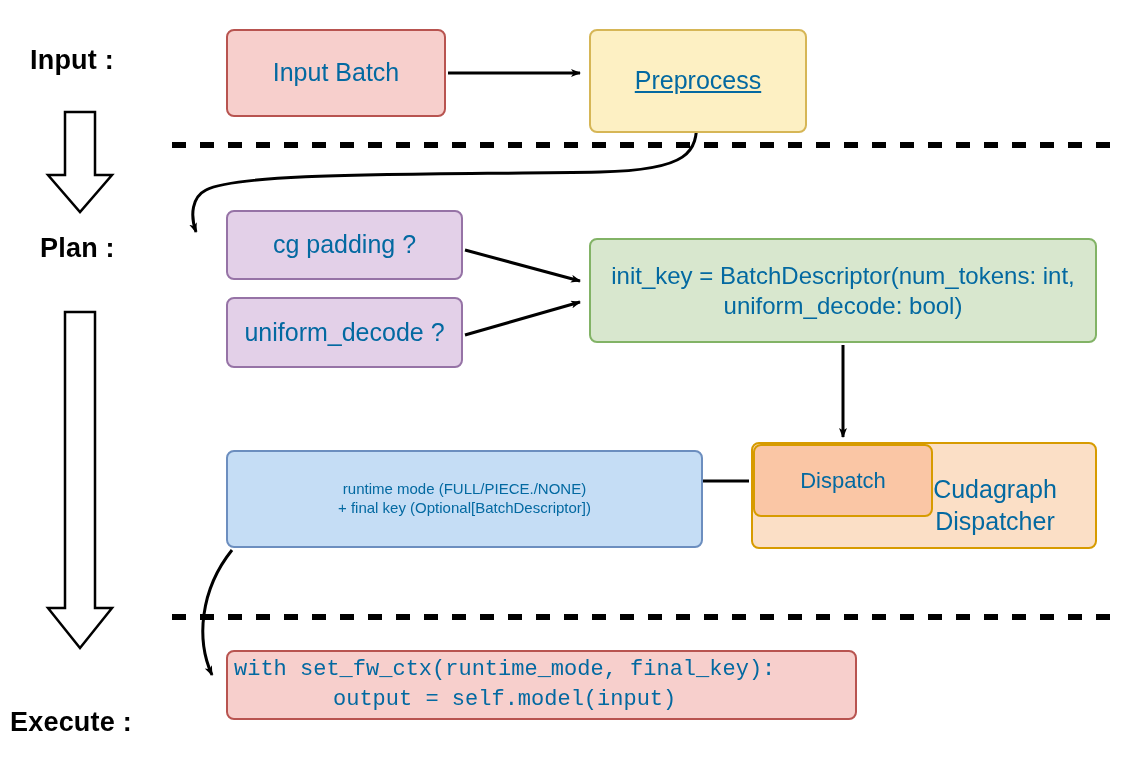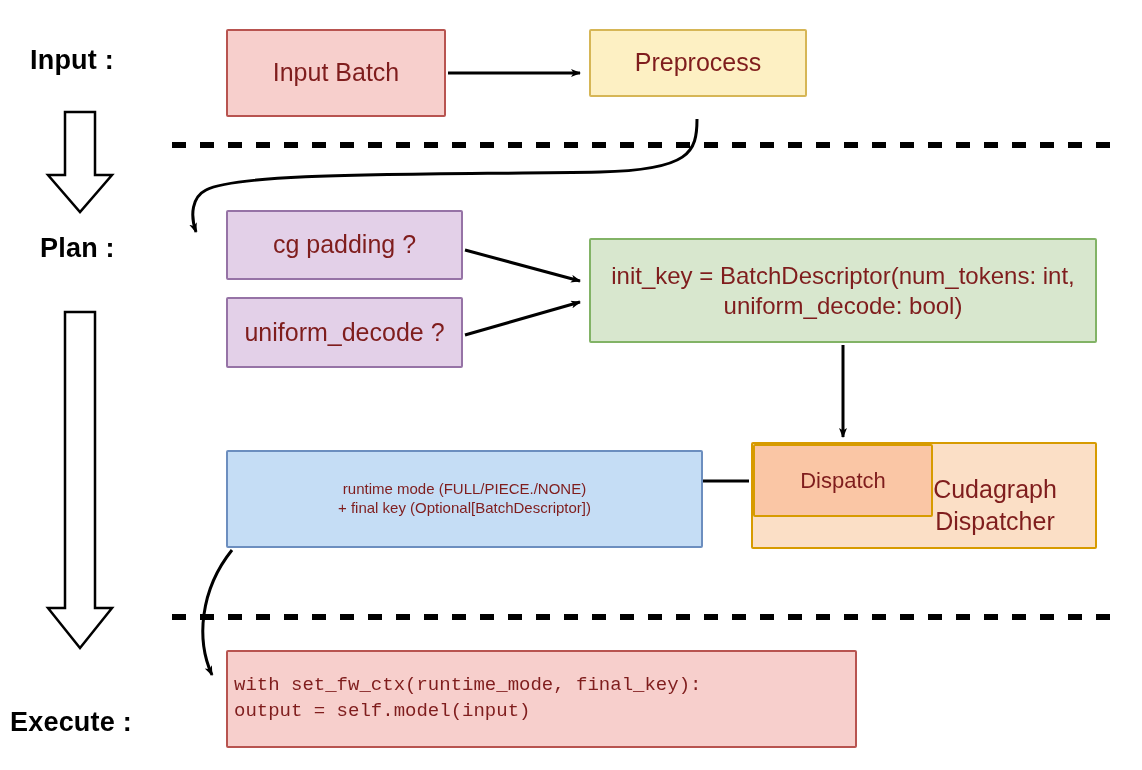--- a/index.html
+++ b/index.html
@@ -25,44 +25,44 @@
     height: 770px;
     pointer-events: none;
   }
   .node {
     position: absolute;
     box-sizing: border-box;
     display: flex;
     align-items: center;
     justify-content: center;
     text-align: center;
-    border-radius: 2px;
+    border-radius: 8px;
     border-width: 2px;
     border-style: solid;
     line-height: 1.25;
     white-space: pre-line;
-    color: #7f1d1d;
+    color: #0369a1;
   }
   .stage-label {
     position: absolute;
     font-weight: bold;
     font-size: 27px;
     color: #000000;
     letter-spacing: 0.2px;
     white-space: nowrap;
   }
 
   
   .n-input-batch {
     left: 226px; top: 29px; width: 220px; height: 88px;
     background: #f7cfcc; border-color: #b85450; font-size: 25px;
   }
   .n-preprocess {
-    left: 589px; top: 29px; width: 218px; height: 68px;
-    background: #fdf0c3; border-color: #d6b656; font-size: 25px;
+    left: 589px; top: 29px; width: 218px; height: 104px;
+    background: #fdf0c3; border-color: #d6b656; font-size: 25px; text-decoration: underline;
   }
   .n-cg-padding {
     left: 226px; top: 210px; width: 237px; height: 70px;
     background: #e3d0e8; border-color: #9673a6; font-size: 25px;
   }
   .n-uniform-decode {
     left: 226px; top: 297px; width: 237px; height: 71px;
     background: #e3d0e8; border-color: #9673a6; font-size: 25px;
   }
   .n-init-key {
@@ -81,25 +81,25 @@
     left: 753px; top: 444px; width: 180px; height: 73px;
     background: #fac6a5; border-color: #d79b00; font-size: 22px;
     z-index: 3;
   }
   .n-runtime-mode {
     left: 226px; top: 450px; width: 477px; height: 98px;
     background: #c5ddf5; border-color: #6c8ebf; font-size: 15px;
     padding: 0 16px;
   }
   .n-exec-code {
-    left: 226px; top: 650px; width: 631px; height: 98px;
+    left: 226px; top: 650px; width: 631px; height: 70px;
     background: #f7cfcc; border-color: #b85450;
     font-family: "Liberation Mono", "DejaVu Sans Mono", monospace;
-    font-size: 19px; justify-content: flex-start;
-    text-align: left; padding-left: 6px; line-height: 1.35;
+    font-size: 22px; justify-content: flex-start;
+    text-align: center; padding-left: 6px; line-height: 1.35;
   }
 
   
   .lbl-input   { left: 30px;  top: 45px; }
   .lbl-plan    { left: 40px;  top: 233px; }
   .lbl-execute { left: 10px;  top: 675px; margin-top: 32px; }
 </style>
 </head>
 <body>
 

